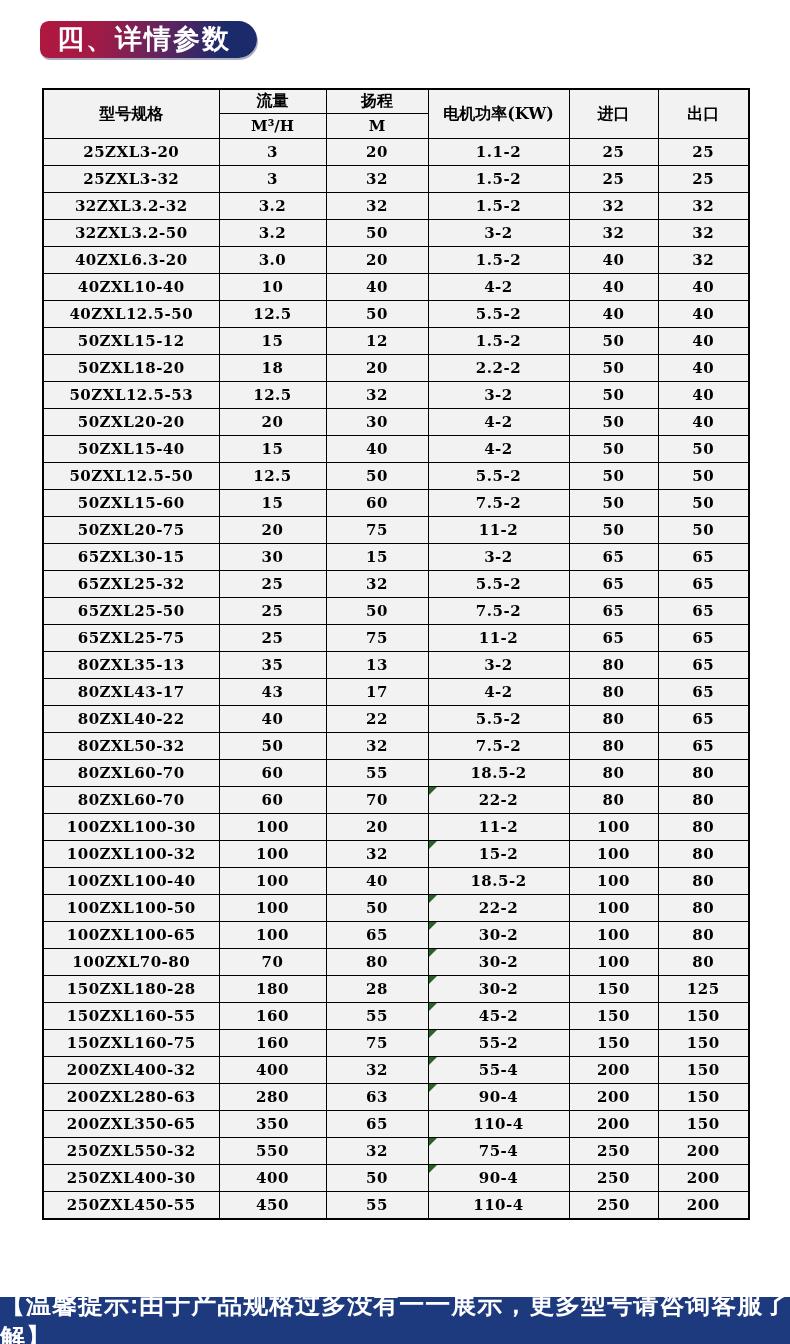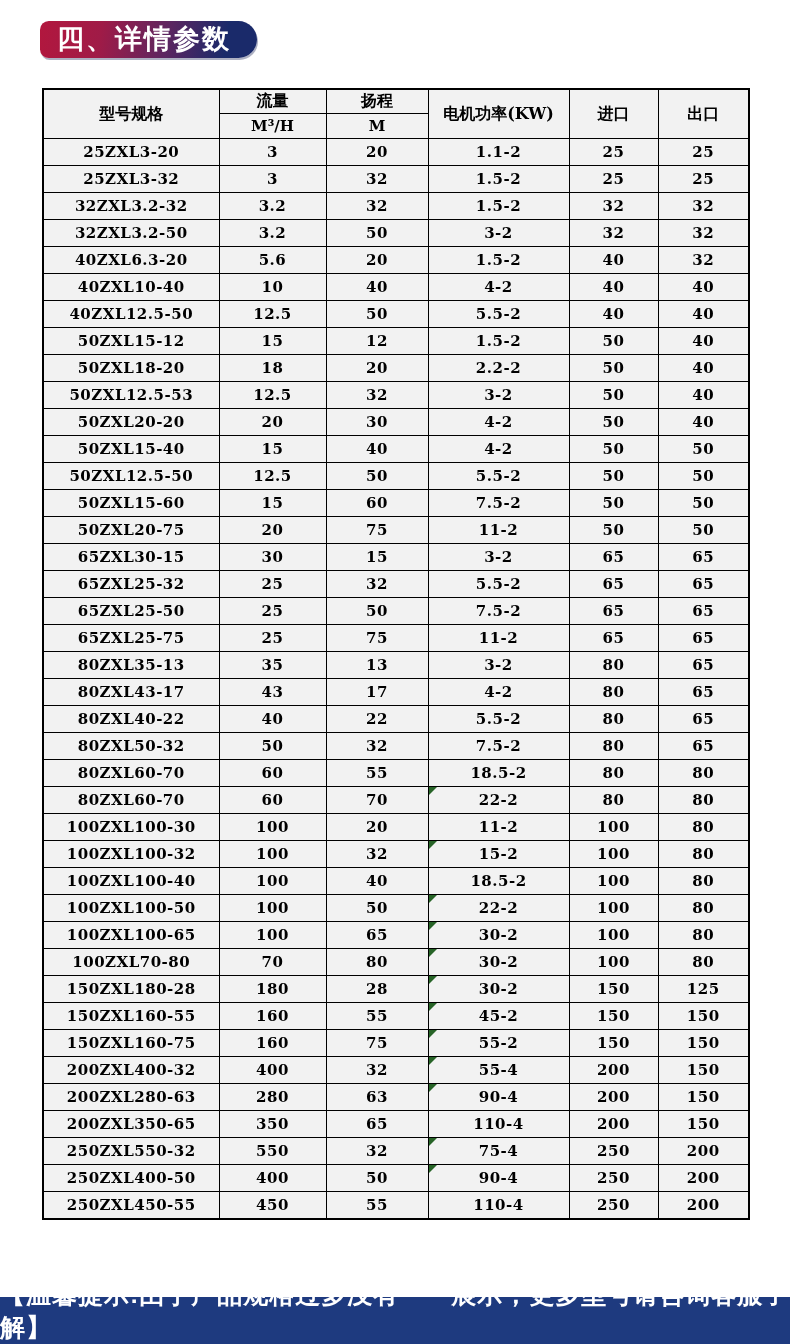--- a/index.html
+++ b/index.html
@@ -48,21 +48,21 @@
   .marker{
     position:absolute;top:0;left:0;width:0;height:0;display:none;
     border-top:8px solid var(--marker-green);
     border-right:8px solid transparent;
   }
   td.has-marker .marker{display:block;}
   
   .footer-bar{
     position:absolute;left:0;bottom:0;width:790px;height:47px;
     background:var(--footer-bg);
-    display:flex;align-items:flex-end;justify-content:center;
+    display:flex;align-items:center;justify-content:center;
     color:#fff;font-family:"Liberation Sans", sans-serif;
     font-weight:bold;font-size:25px;letter-spacing:1px;
   }
 </style>
 </head>
 <body>
 
 <div class="title-badge">
   <span>四、详情参数</span>
 </div>
@@ -130,21 +130,21 @@
     <td>50</td>
     <td class="power">
       
       <span>3-2</span>
     </td>
     <td>32</td>
     <td>32</td>
   </tr>
       <tr>
     <td>40ZXL6.3-20</td>
-    <td>5.6</td>
+    <td>3.0</td>
     <td>20</td>
     <td class="power">
       
       <span>1.5-2</span>
     </td>
     <td>40</td>
     <td>32</td>
   </tr>
       <tr>
     <td>40ZXL10-40</td>
@@ -503,21 +503,21 @@
     <td>550</td>
     <td>32</td>
     <td class="power has-marker">
       <i class="marker"></i>
       <span>75-4</span>
     </td>
     <td>250</td>
     <td>200</td>
   </tr>
       <tr>
-    <td>250ZXL400-50</td>
+    <td>250ZXL400-30</td>
     <td>400</td>
     <td>50</td>
     <td class="power has-marker">
       <i class="marker"></i>
       <span>90-4</span>
     </td>
     <td>250</td>
     <td>200</td>
   </tr>
       <tr>

